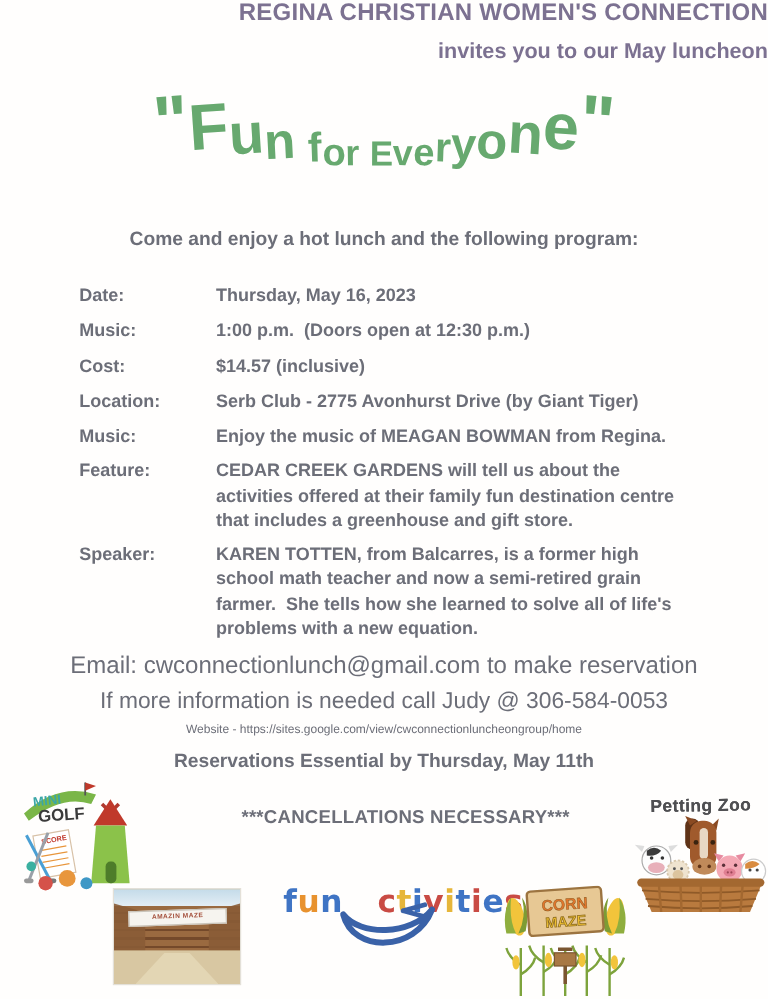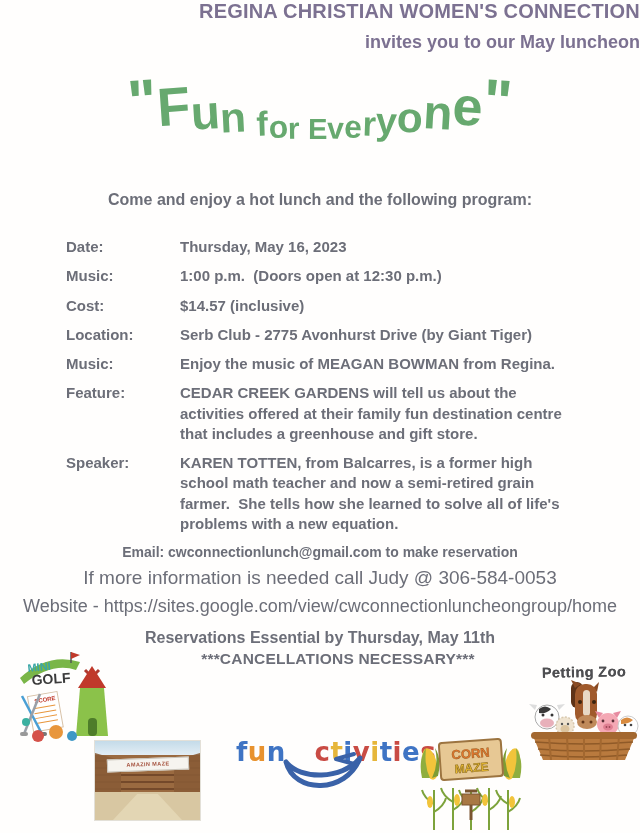--- a/index.html
+++ b/index.html
@@ -12,25 +12,25 @@
            color:#67a96f;font-weight:bold;white-space:pre;}
   .wordart span{display:inline-block;transform-origin:50% 100%;line-height:.92;}
   
   .intro{margin-top:48px;text-align:center;font-size:16px;font-weight:bold;}
   .program{margin:28px 56px 0 66px;}
   .row{display:flex;margin-bottom:9px;}
   .row .label{width:114px;flex-shrink:0;font-weight:bold;font-size:15px;line-height:1.35;}
   .row .value{width:386px;font-weight:bold;font-size:15px;line-height:1.35;white-space:pre-wrap;}
   
   .contact{text-align:center;margin-top:10px;}
-  .email-line{font-size:14px;font-weight:bold;}
+  .email-line{font-size:20px;font-weight:normal;}
   .info-line{font-size:19px;margin-top:7px;}
-  .website-line{font-size:18px;margin-top:7px;}
+  .website-line{font-size:10px;margin-top:7px;}
   .reservations{font-size:16px;font-weight:bold;text-align:center;margin-top:12px;}
-  .cancellations{font-size:15.5px;font-weight:bold;text-align:center;margin-top:3px;letter-spacing:.2px;padding-left:36px;}
+  .cancellations{font-size:15.5px;font-weight:bold;text-align:center;margin-top:29px;letter-spacing:.2px;padding-left:36px;}
   
   .clip{position:absolute;}
   .clip-minigolf{left:14px;top:648px;width:96px;height:96px;}
   .clip-maze{left:95px;top:741px;width:105px;height:79px;background:#d8c7a2;overflow:hidden;
              box-shadow:0 0 0 1px #e3e0d8;}
   .maze-sky{position:absolute;top:0;left:0;right:0;height:16px;background:linear-gradient(#c4dbe9,#e7f0f6);}
   .maze-walls{position:absolute;top:14px;left:0;right:0;height:40px;
               background:repeating-linear-gradient(180deg,#9a6a40 0 5px,#74492a 5px 7px);}
   .maze-wall-side{position:absolute;top:12px;width:26px;height:46px;background:#8a5c36;opacity:.9;}
   .maze-wall-left{left:0;transform:skewY(16deg);transform-origin:top left;}

